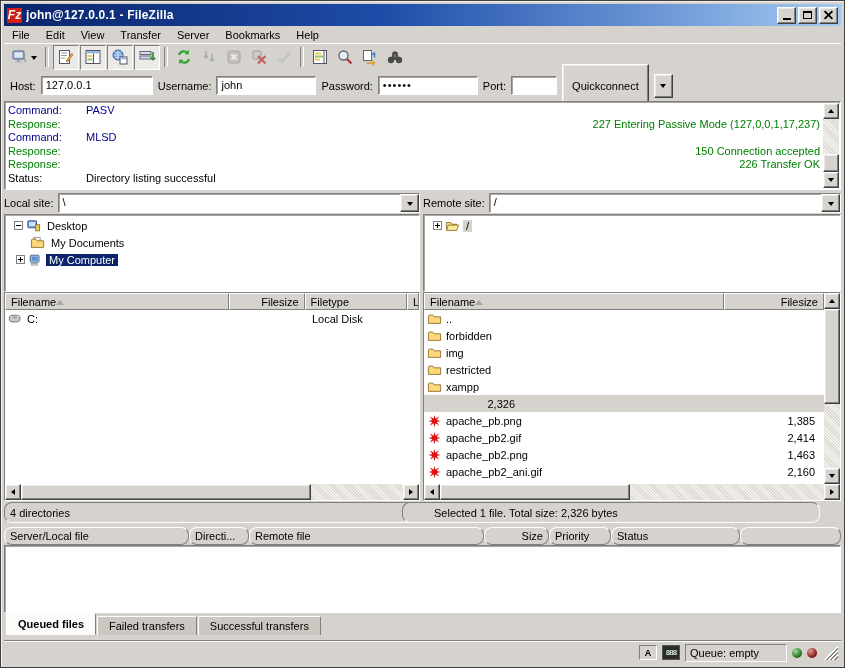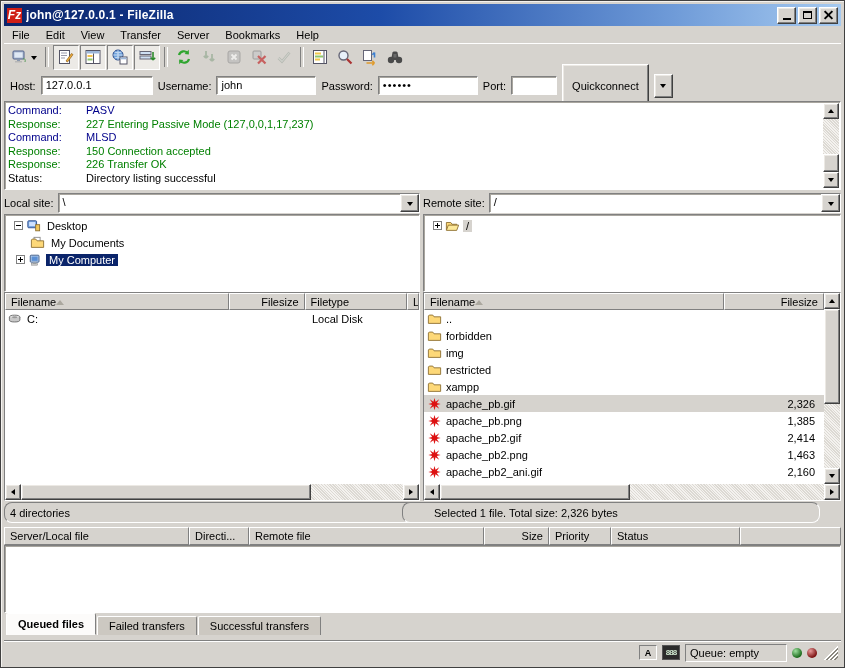--- a/index.html
+++ b/index.html
@@ -55,21 +55,21 @@
   .f-pass{width:100px;letter-spacing:1px;}
   .f-port{width:46px;}
   .qc-btn{height:22px;padding:10px 9px;display:flex;align-items:center;cursor:default;}
   .qc-arrow{width:17px;height:22px;display:flex;align-items:center;justify-content:center;}
 
   
   .log{position:absolute;left:0;top:97px;width:100%;height:89px;box-sizing:border-box;padding:2px 20px 2px 3px;overflow:hidden;}
   .log-line{display:flex;line-height:13.5px;white-space:nowrap;}
   .log-label{width:78px;flex:none;}
   .t-command{color:#00008b;}
-  .t-response{color:#008000;}
+  .t-response{color:#008000;justify-content:space-between;}
   .t-status{color:#000;}
 
   
   .vscroll{display:flex;flex-direction:column;width:16px;flex:none;background:#efedea;}
   .vscroll-abs{position:absolute;right:1px;top:1px;bottom:1px;}
   .sb-btn{width:16px;height:16px;box-sizing:border-box;display:flex;align-items:center;justify-content:center;flex:none;}
   .sb-track{flex:1;position:relative;background:repeating-linear-gradient(45deg,#f4f2ef 0 1px,#dcd9d3 1px 2px);}
   .sb-thumb-v{position:absolute;left:0;width:16px;box-sizing:border-box;}
   .hscroll{height:16px;display:flex;background:#efedea;}
   .hs-track{flex:1;position:relative;background:repeating-linear-gradient(45deg,#f4f2ef 0 1px,#dcd9d3 1px 2px);}
@@ -114,21 +114,21 @@
   .csize{box-sizing:border-box;text-align:right;padding-right:9px;flex:none;}
   .ctype{box-sizing:border-box;padding-left:5px;flex:none;}
   .l-name{width:224px;flex:none;} .l-size{width:78px;} .l-type{width:106px;}
   .r-name{flex:1;} .r-size{width:100px;}
   .pane-status{position:absolute;top:498px;height:21px;box-sizing:border-box;display:flex;align-items:center;padding:0 5px;background:#d6d3ce;border-radius:8px;}
   .pane-status.l{left:0;width:416px;}
   .pane-status.r{left:398px;width:418px;padding-left:31px;}
 
   
   .q-hdr{position:absolute;left:0;top:523px;width:100%;height:18px;display:flex;}
-  .q-hdr .hcell{height:18px;}
+  .q-hdr .hcell{height:18px;border-radius:8px;}
   .qc0{width:185px;flex:none;} .qc1{width:60px;flex:none;} .qc2{width:235px;flex:none;}
   .qc3{width:65px;flex:none;} .qc4{width:62px;flex:none;} .qc5{width:129px;flex:none;} .qc6{flex:1;}
   .q-body{position:absolute;left:0;top:541px;width:100%;height:68px;box-sizing:border-box;}
 
   
   .tabs{position:absolute;left:2px;top:609px;height:22px;display:flex;align-items:flex-end;gap:1px;}
   .tab{box-sizing:border-box;padding:3px 11px 4px;background:#ccc8c1;border:1px solid;border-color:#ffffff #808080 #808080 #ffffff;border-bottom:none;border-radius:2px 2px 0 0;height:19px;white-space:nowrap;}
   .tab.active{background:#fcfbfa;font-weight:bold;height:22px;padding-top:4px;border-bottom:1px solid #fcfbfa;}
 
   
@@ -493,26 +493,20 @@
           <div class="lrow">
             <span class="cname r-name">
                   <svg class="i16" viewBox="0 0 16 16">
                     <path d="M1 4.5 L1 13 L15 13 L15 5.5 L7.5 5.5 L6 3.5 L2 3.5 Z" fill="#fdd878" stroke="#8a6d2f"></path>
                   </svg>
                   <span>xampp</span>
                 </span>
             <span class="csize r-size"></span>
           </div>
           <div class="lrow sel">
-            <span class="cname r-name">
-                  <svg class="i16" viewBox="0 0 16 16">
-                    <path fill="#d11" d="M8 1 L9.2 5.4 L13.4 2.6 L10.6 6.8 L15 8 L10.6 9.2 L13.4 13.4 L9.2 10.6 L8 15 L6.8 10.6 L2.6 13.4 L5.4 9.2 L1 8 L5.4 6.8 L2.6 2.6 L6.8 5.4 Z"></path>
-                  </svg>
-                  <span>apache_pb.gif</span>
-                </span>
             <span class="csize r-size">2,326</span>
           </div>
           <div class="lrow">
             <span class="cname r-name">
                   <svg class="i16" viewBox="0 0 16 16">
                     <path fill="#d11" d="M8 1 L9.2 5.4 L13.4 2.6 L10.6 6.8 L15 8 L10.6 9.2 L13.4 13.4 L9.2 10.6 L8 15 L6.8 10.6 L2.6 13.4 L5.4 9.2 L1 8 L5.4 6.8 L2.6 2.6 L6.8 5.4 Z"></path>
                   </svg>
                   <span>apache_pb.png</span>
                 </span>
             <span class="csize r-size">1,385</span>

